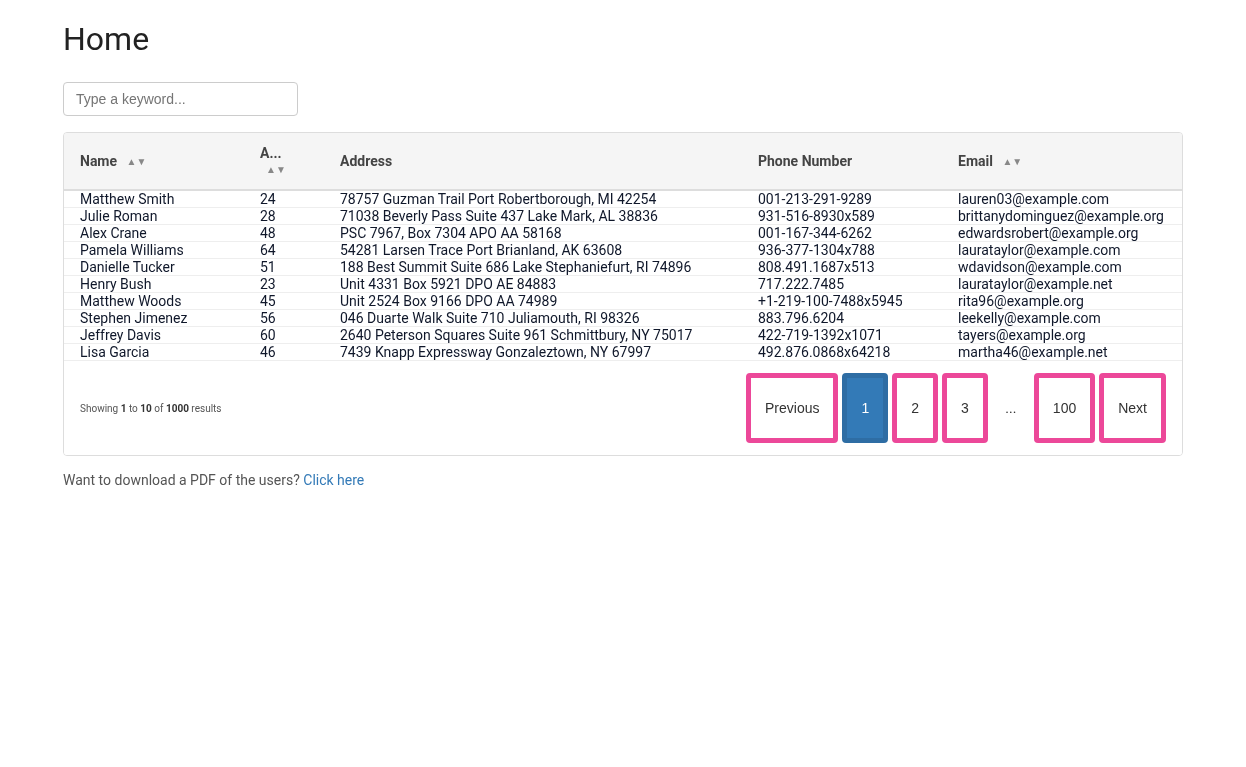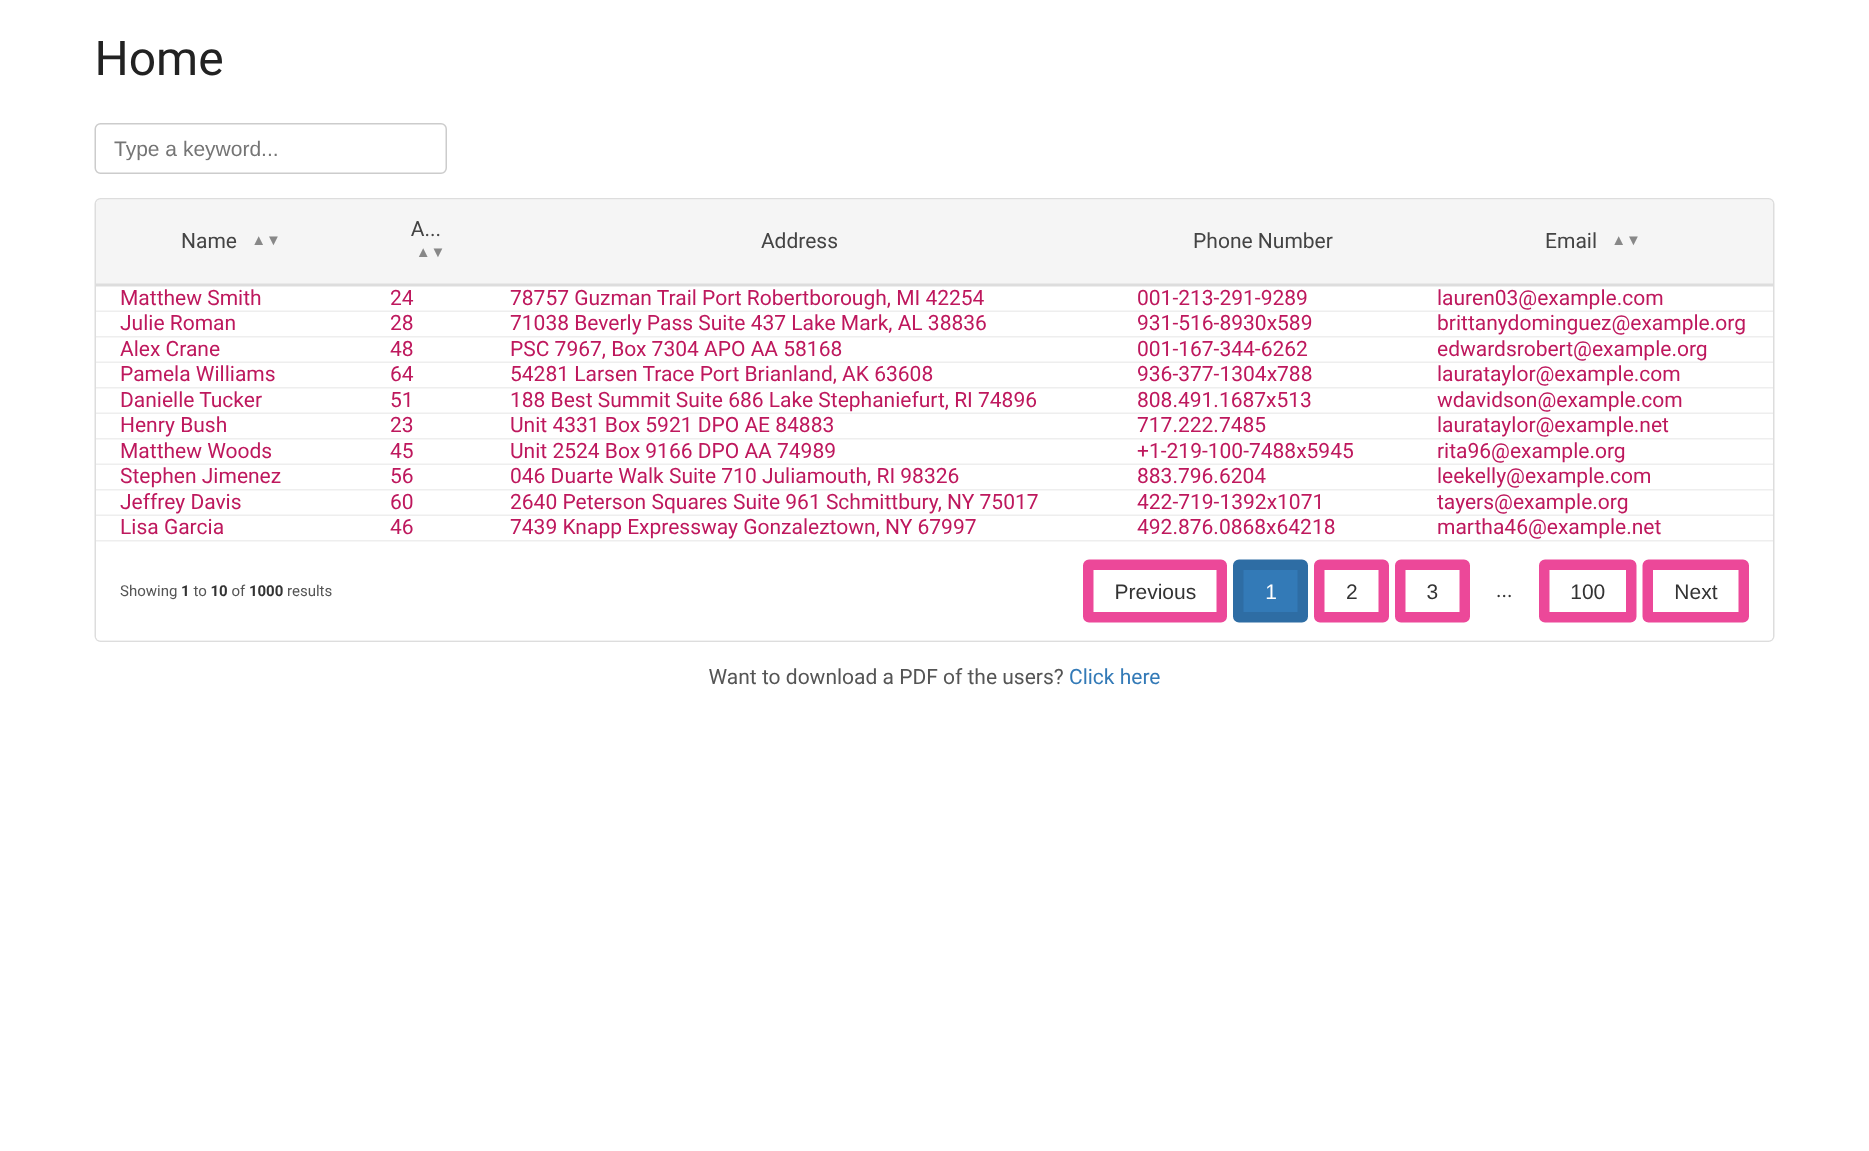--- a/index.html
+++ b/index.html
@@ -38,43 +38,43 @@
     table {
       width: 100%;
       border-collapse: collapse;
     }
     thead tr {
       background: #f5f5f5;
       border-bottom: 2px solid #ddd;
     }
     thead th {
       padding: 12px 16px;
-      text-align: center;
-      font-weight: 400;
+      text-align: left;
+      font-weight: 700;
       color: #444;
       font-size: 14px;
     }
     thead th .sort-arrows {
       display: inline-flex;
       flex-direction: column;
       margin-left: 6px;
       vertical-align: middle;
       line-height: 1;
       color: #888;
       font-size: 10px;
     }
     tbody tr {
       border-bottom: 1px solid #eee;
     }
     tbody tr:last-child {
       border-bottom: none;
     }
     tbody td {
       padding: 0 16px;
-      color: #be185d;
+      color: #0f172a;
       font-size: 14px;
     }
     .pagination-row {
       display: flex;
       align-items: center;
       justify-content: space-between;
       padding: 12px 16px;
       background: #fff;
       border-top: 1px solid #eee;
     }
@@ -85,22 +85,22 @@
     .showing-text strong {
       font-weight: 700;
       color: #333;
     }
     .pagination-buttons {
       display: flex;
       gap: 4px;
       align-items: center;
     }
     .page-btn {
-      padding: 6px 14px;
-      border: 7px solid #ec4899;
+      padding: 22px 14px;
+      border: 5px solid #ec4899;
       background: #fff;
       color: #333;
       border-radius: 4px;
       cursor: pointer;
       font-size: 14px;
       min-width: 38px;
       text-align: center;
     }
     .page-btn.active {
       background: #337ab7;
@@ -110,21 +110,20 @@
     .page-btn.dots {
       border: none;
       background: transparent;
       cursor: default;
       padding: 6px 4px;
     }
     .download-text {
       margin-top: 16px;
       font-size: 14px;
       color: #555;
-      text-align: center;
     }
     .download-link {
       color: #337ab7;
       text-decoration: none;
     }
   </style>
 </head>
 <body>
 
 <div class="page-wrapper">

